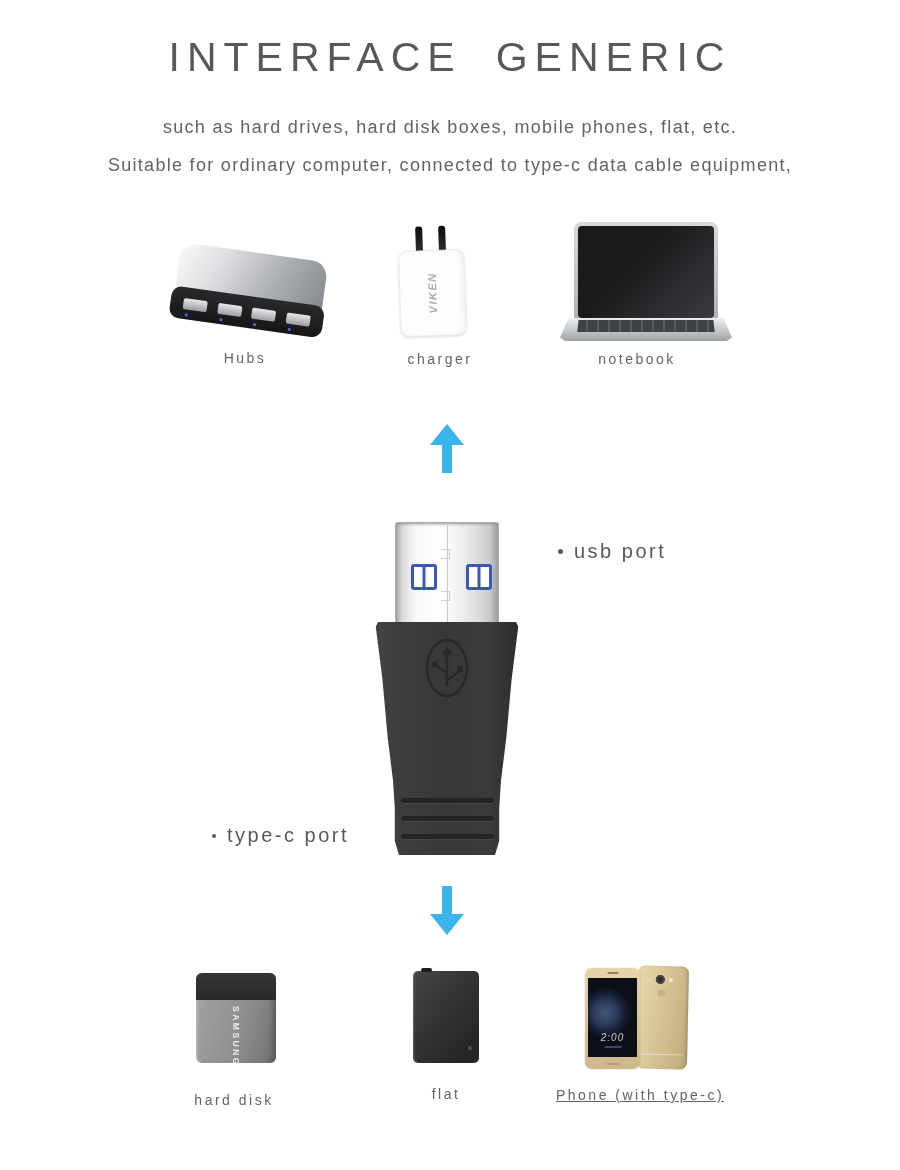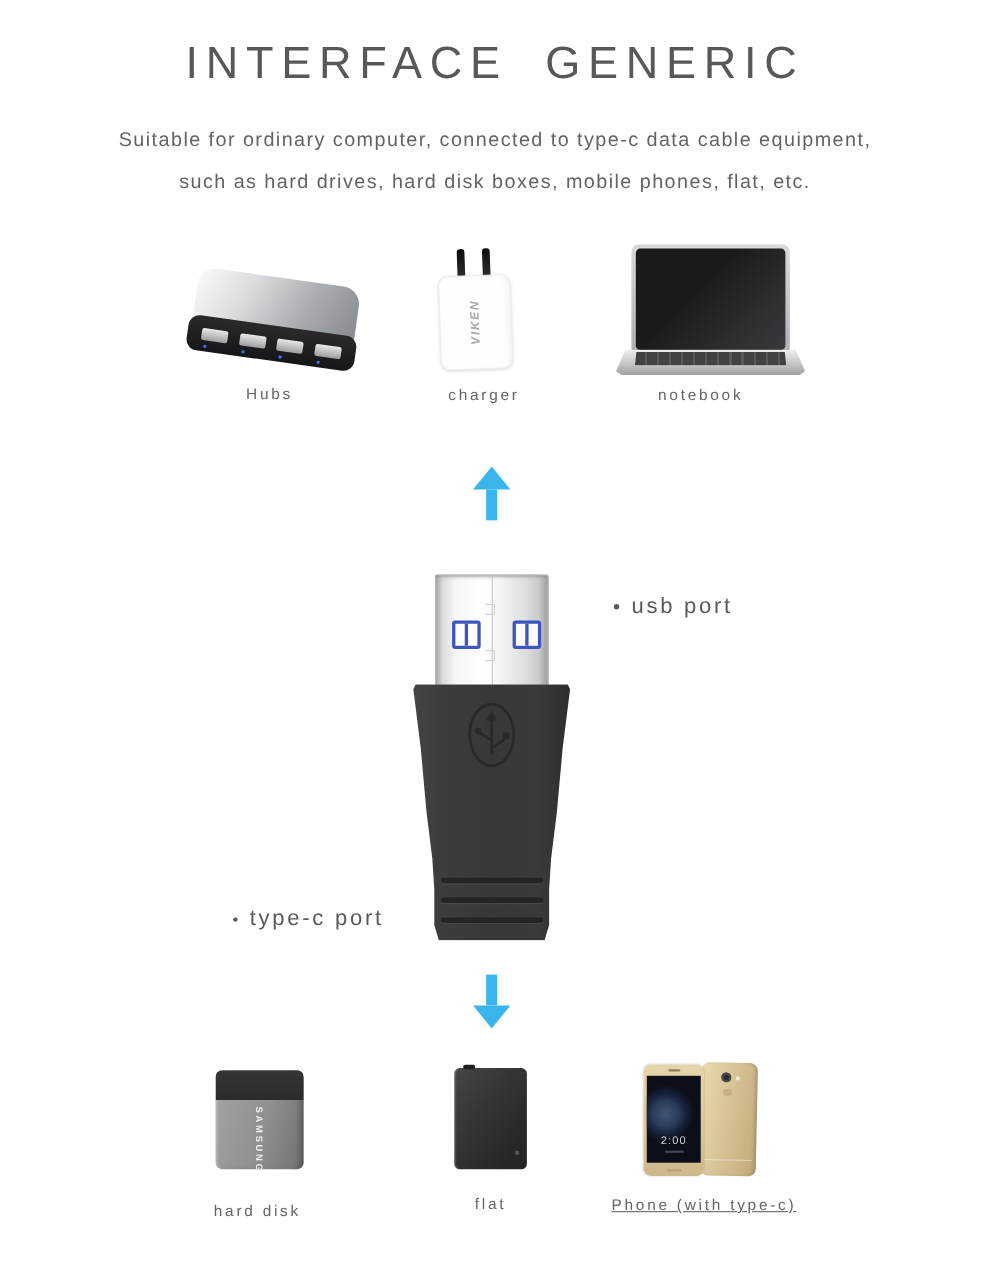--- a/index.html
+++ b/index.html
@@ -71,21 +71,21 @@
   .hdd { position:absolute; left:196px; top:973px; width:80px; height:90px; border-radius:6px; overflow:hidden; background:linear-gradient(105deg,#a4a4a6 0%,#909092 55%,#717173 100%); box-shadow:inset -5px 0 7px -3px rgba(0,0,0,0.35), inset 2px 0 3px -1px rgba(255,255,255,0.4); }
   .hdd-top { position:absolute; left:0; top:0; width:100%; height:27px; background:linear-gradient(180deg,#353537,#2a2a2c); }
   .hdd-brand { position:absolute; left:50%; top:33px; transform:translateX(-50%); writing-mode:vertical-rl; font-size:8.5px; font-weight:bold; letter-spacing:2.5px; color:#ededee; }
 
   
   .tablet { position:absolute; left:413px; top:971px; width:66px; height:92px; border-radius:5px; background:linear-gradient(130deg,#454547 0%,#353537 40%,#262628 85%); box-shadow:inset 2px 0 2px -1px rgba(255,255,255,0.22); }
   .tablet-nub { position:absolute; left:8px; top:-3px; width:11px; height:4px; border-radius:2px; background:#1e1e20; }
   .tablet-cam { position:absolute; right:7px; bottom:13px; width:4px; height:4px; border-radius:50%; background:#55555a; }
 
   
-  .phone { position:absolute; left:585px; top:966px; width:108px; height:105px; }
+  .phone { position:absolute; left:585px; top:966px; width:108px; height:105px;font-style:italic; }
   .phone-back { position:absolute; left:52px; top:0; width:51px; height:103px; border-radius:7px; transform:rotate(1.2deg); background:linear-gradient(100deg,#e9daaf 0%,#d5c294 50%,#bfa978 100%); box-shadow:inset -3px 0 4px -2px rgba(0,0,0,0.25); }
   .phone-cam { position:absolute; left:18px; top:9px; width:9px; height:9px; border-radius:50%; background:#2c2c2e; box-shadow:inset 0 0 0 2px #4a4a4e; }
   .phone-flash { position:absolute; left:31px; top:12px; width:4px; height:4px; border-radius:50%; background:#efe9d4; }
   .phone-fp { position:absolute; left:20px; top:24px; width:8px; height:6px; border-radius:2px; background:#c6b183; }
   .phone-antenna { position:absolute; left:4px; top:88px; width:43px; height:1px; background:rgba(255,255,255,0.45); }
   .phone-front { position:absolute; left:0; top:2px; width:55px; height:101px; border-radius:7px; background:linear-gradient(180deg,#e6d5ab,#ccb88b); z-index:2; box-shadow:0 0 2px rgba(0,0,0,0.2); }
   .phone-speaker { position:absolute; left:50%; top:4px; transform:translateX(-50%); width:11px; height:2px; border-radius:1px; background:#8d7e5c; }
   .phone-screen { position:absolute; left:3px; top:10px; width:49px; height:79px; background:radial-gradient(circle 26px at 35% 44%, #3f5477 0%, #2c3c58 45%, #17203a 72%, rgba(10,14,24,0) 100%), #0c0f17; overflow:hidden; }
   .phone-time { position:absolute; left:0; bottom:14px; width:100%; text-align:center; font-size:10px; letter-spacing:1px; color:#c7ccd5; }
   .phone-date { position:absolute; left:50%; bottom:9px; transform:translateX(-50%); width:17px; height:2px; background:#3e4759; }
@@ -103,22 +103,22 @@
 <body>
 
 <div class="page">
 
   <h1 class="title">
     <span>INTERFACE</span>
     <span class="last">GENERIC</span>
   </h1>
 
   <div class="subtitle">
+    <div>such as hard drives, hard disk boxes, mobile phones, flat, etc.</div>
     <div>Suitable for ordinary computer, connected to type-c data cable equipment,</div>
-    <div>such as hard drives, hard disk boxes, mobile phones, flat, etc.</div>
   </div>
 
   <div class="hubs">
     <div class="hub-top"></div>
     <div class="hub-front">
       <div class="hub-port">
           <span class="hub-led"></span>
         </div>
       <div class="hub-port">
           <span class="hub-led"></span>

